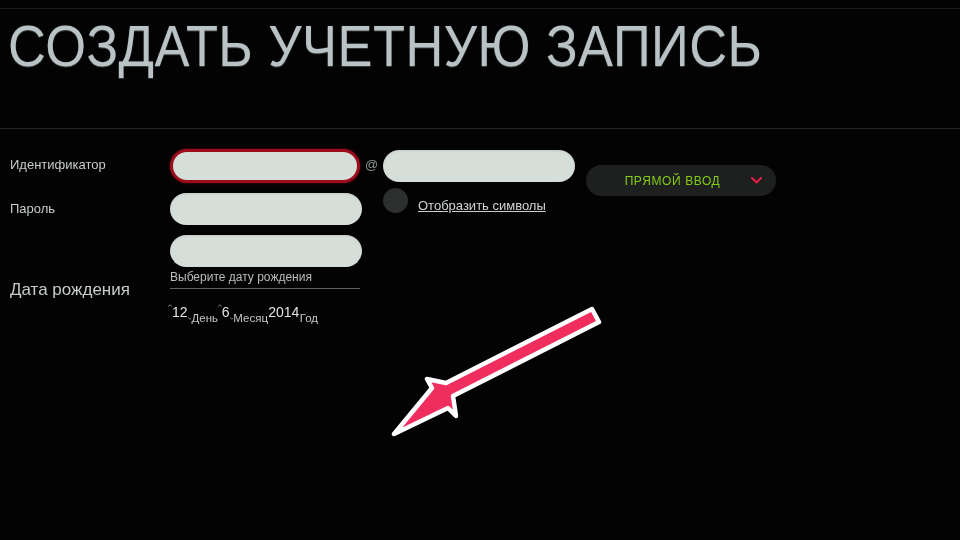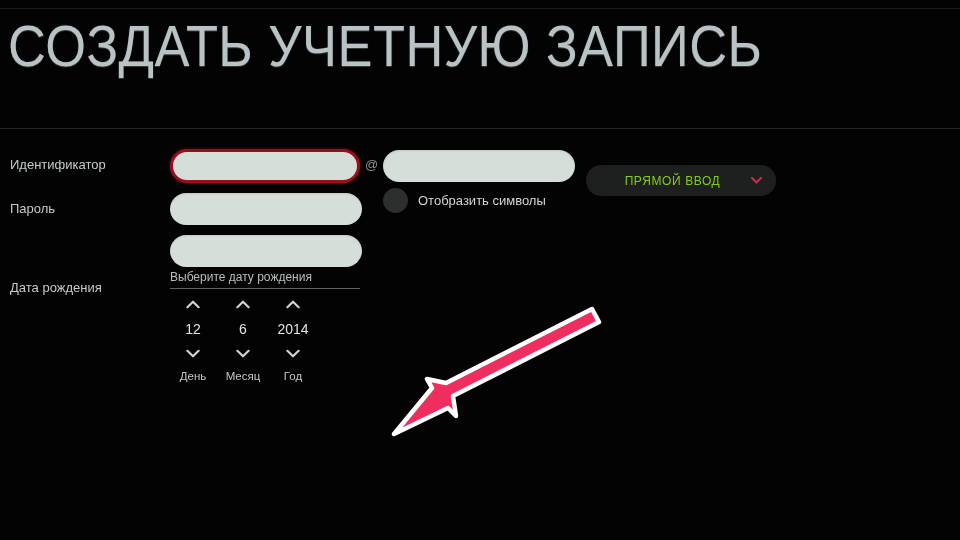--- a/index.html
+++ b/index.html
@@ -174,42 +174,43 @@
     flex: none;
     margin-left: 6px;
   }
 
   
   .show-chars {
     position: absolute;
     left: 383px;
     top: 48px;
     display: flex;
-    align-items: center;
+    align-items: flex-end;
     gap: 10px;
     cursor: pointer;
+    text-decoration: underline;
   }
   .circle-box {
     width: 25px; height: 25px;
     border-radius: 50%;
     background: #2c2f2e;
     flex: none;
   }
   .show-chars-label {
     font-size: 13px;
     color: #d2d6d6;
     white-space: nowrap;
   }
 
   
   .dob-label {
     position: absolute;
     left: 10px;
     top: 140px;
-    font-size: 13px;
+    font-size: 17px;
     color: #c6cbcb;
     white-space: nowrap;
   }
   .dob-hint {
     position: absolute;
     left: 170px;
     top: 130px;
     width: 190px;
     font-size: 12px;
     color: #b9bebd;
@@ -220,21 +221,20 @@
   .spinners {
     position: absolute;
     left: 168px;
     top: 160px;
     display: flex;
     gap: 0;
   }
   .spinner {
     width: 50px;
     display: flex;
-    flex-direction: column;
     align-items: center;
   }
   .sp-arrow {
     width: 14px;
     height: 9px;
     cursor: pointer;
   }
   .sp-arrow.up   { margin-bottom: 13px; }
   .sp-arrow.down { margin-top: 13px; }
   .sp-value {

